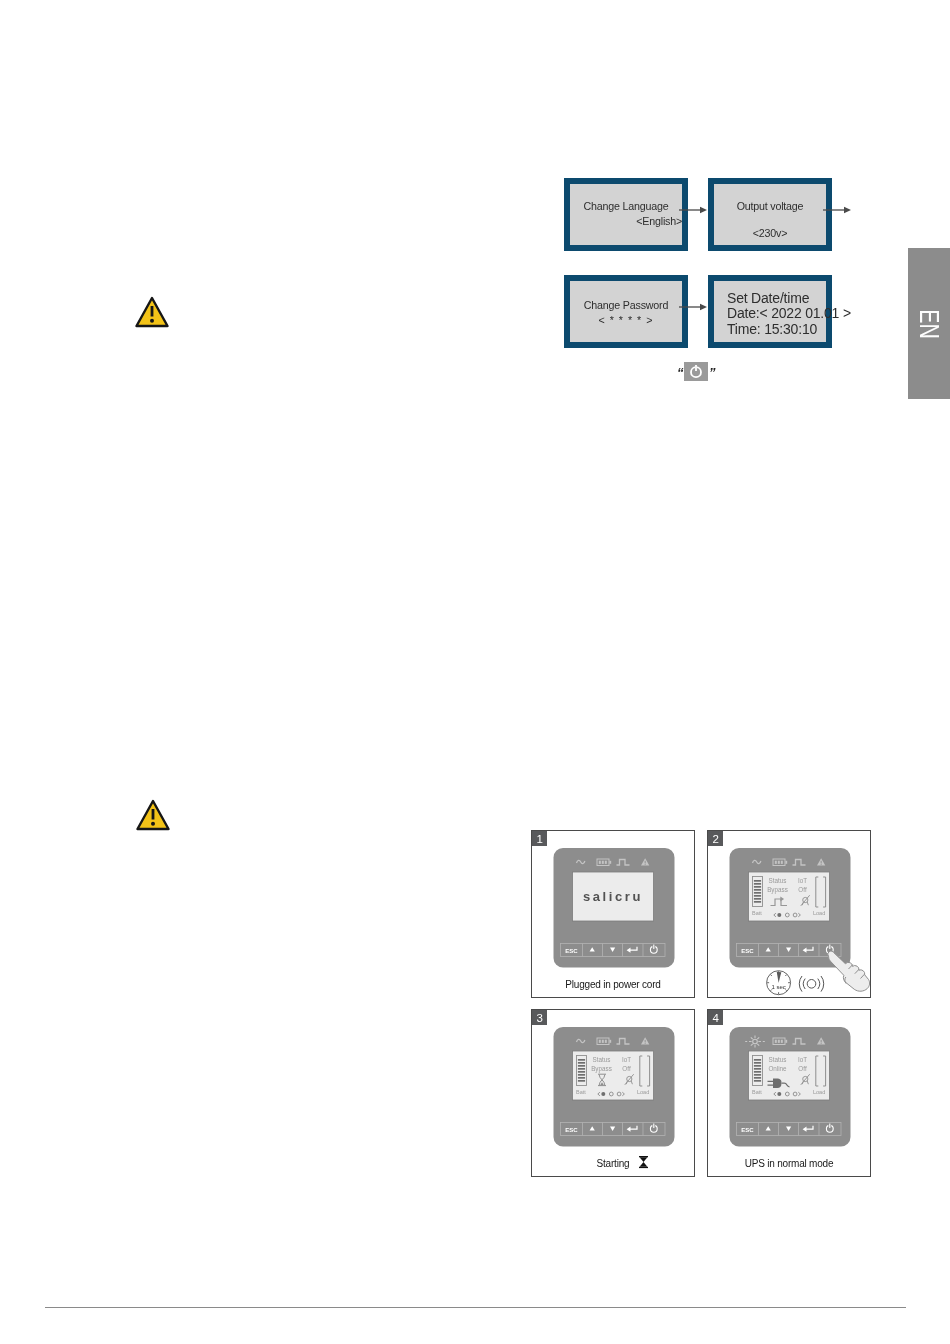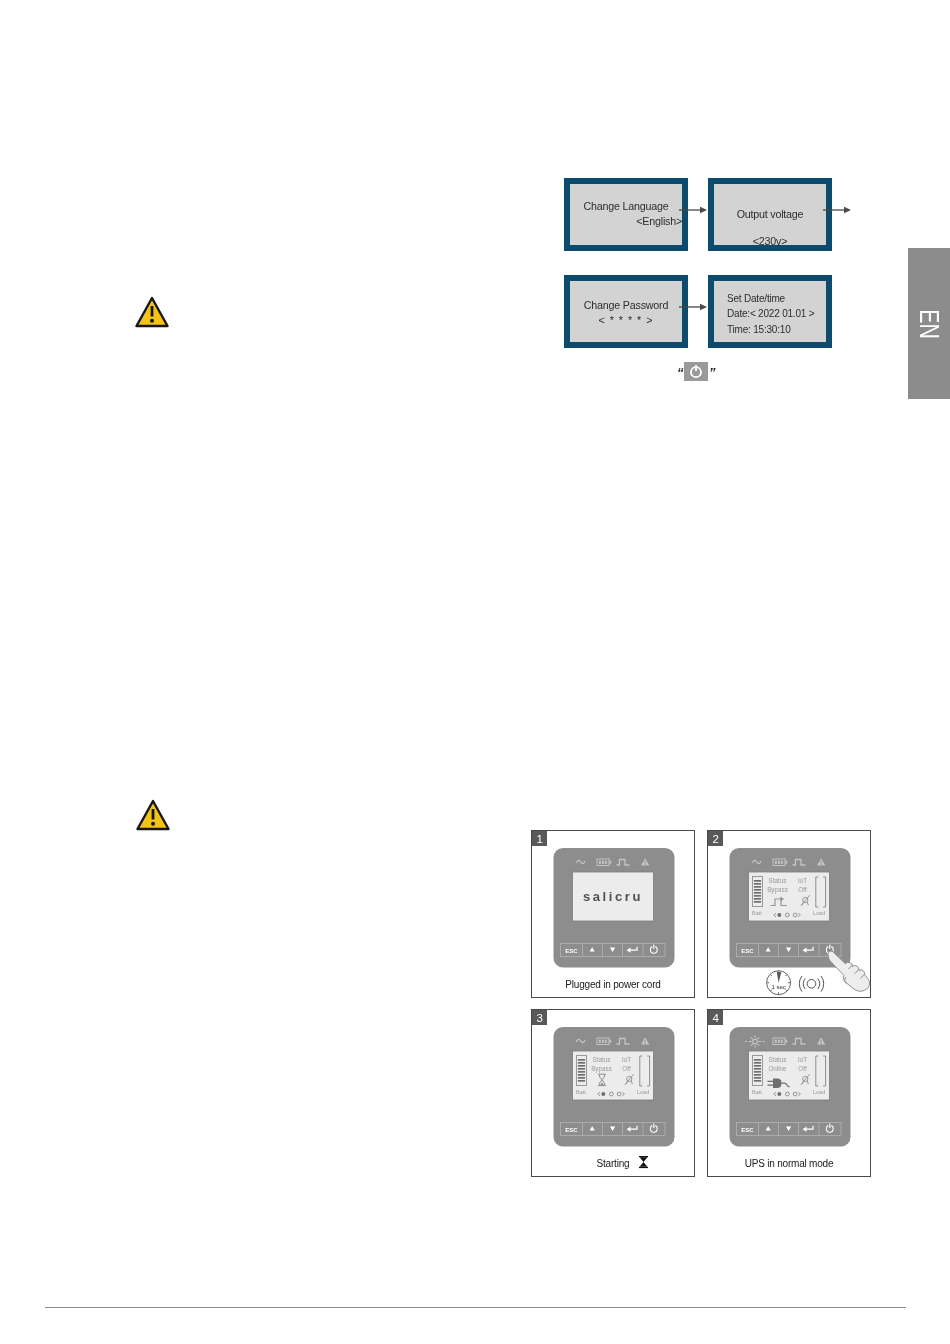--- a/index.html
+++ b/index.html
@@ -28,41 +28,41 @@
   <div style="margin-top:16px;">Change Language</div>
   <div style="margin-top:3px;text-align:right;">&lt;English&gt;</div>
 </div>
 
 <svg class="abs" style="left:679px;top:204px;" width="28" height="12" viewBox="0 0 28 12">
   <line x1="0" y1="6" x2="21" y2="6" stroke="#4a4a4a" stroke-width="1.3"></line>
   <polygon points="21,2.7 28,6 21,9.3" fill="#4a4a4a"></polygon>
 </svg>
 
 <div class="fbox" style="left:708px;top:178px;">
-  <div style="margin-top:24px;">Output voltage</div>
+  <div style="margin-top:16px;">Output voltage</div>
   <div style="margin-top:15px;">&lt;230v&gt;</div>
 </div>
 
 <svg class="abs" style="left:823px;top:204px;" width="28" height="12" viewBox="0 0 28 12">
   <line x1="0" y1="6" x2="21" y2="6" stroke="#4a4a4a" stroke-width="1.3"></line>
   <polygon points="21,2.7 28,6 21,9.3" fill="#4a4a4a"></polygon>
 </svg>
 
 <div class="fbox" style="left:564px;top:275px;">
   <div style="margin-top:18px;">Change Password</div>
   <div style="margin-top:3px;letter-spacing:1px;">&lt; * * * * &gt;</div>
 </div>
 
 <svg class="abs" style="left:679px;top:301px;" width="28" height="12" viewBox="0 0 28 12">
   <line x1="0" y1="6" x2="21" y2="6" stroke="#4a4a4a" stroke-width="1.3"></line>
   <polygon points="21,2.7 28,6 21,9.3" fill="#4a4a4a"></polygon>
 </svg>
 
 <div class="fbox" style="left:708px;top:275px;text-align:left;">
-  <div style="margin:10px 0 0 13px;line-height:15.3px;font-size:10px;white-space:nowrap;">Set Date/time<br>Date:&lt; 2022 01.01 &gt;<br>Time: 15:30:10</div>
+  <div style="margin:10px 0 0 13px;line-height:15.3px;font-size:14px;white-space:nowrap;">Set Date/time<br>Date:&lt; 2022 01.01 &gt;<br>Time: 15:30:10</div>
 </div>
 
 <div class="abs" style="left:672px;top:358px;width:50px;height:26px;">
   <span style="position:absolute;left:5px;top:7px;font-size:13px;font-weight:bold;font-style:italic;color:#222;">“</span>
   <svg style="position:absolute;left:12px;top:4px;" width="24" height="19" viewBox="0 0 24 19">
     <rect x="0" y="0" width="24" height="19" fill="#9a9a9a"></rect>
     <circle cx="12" cy="10.2" r="5" fill="none" stroke="#fff" stroke-width="1.8"></circle>
     <rect x="11.1" y="2.2" width="1.8" height="6.5" fill="#9a9a9a"></rect>
     <rect x="11.1" y="3" width="1.8" height="6" fill="#fff"></rect>
   </svg>

